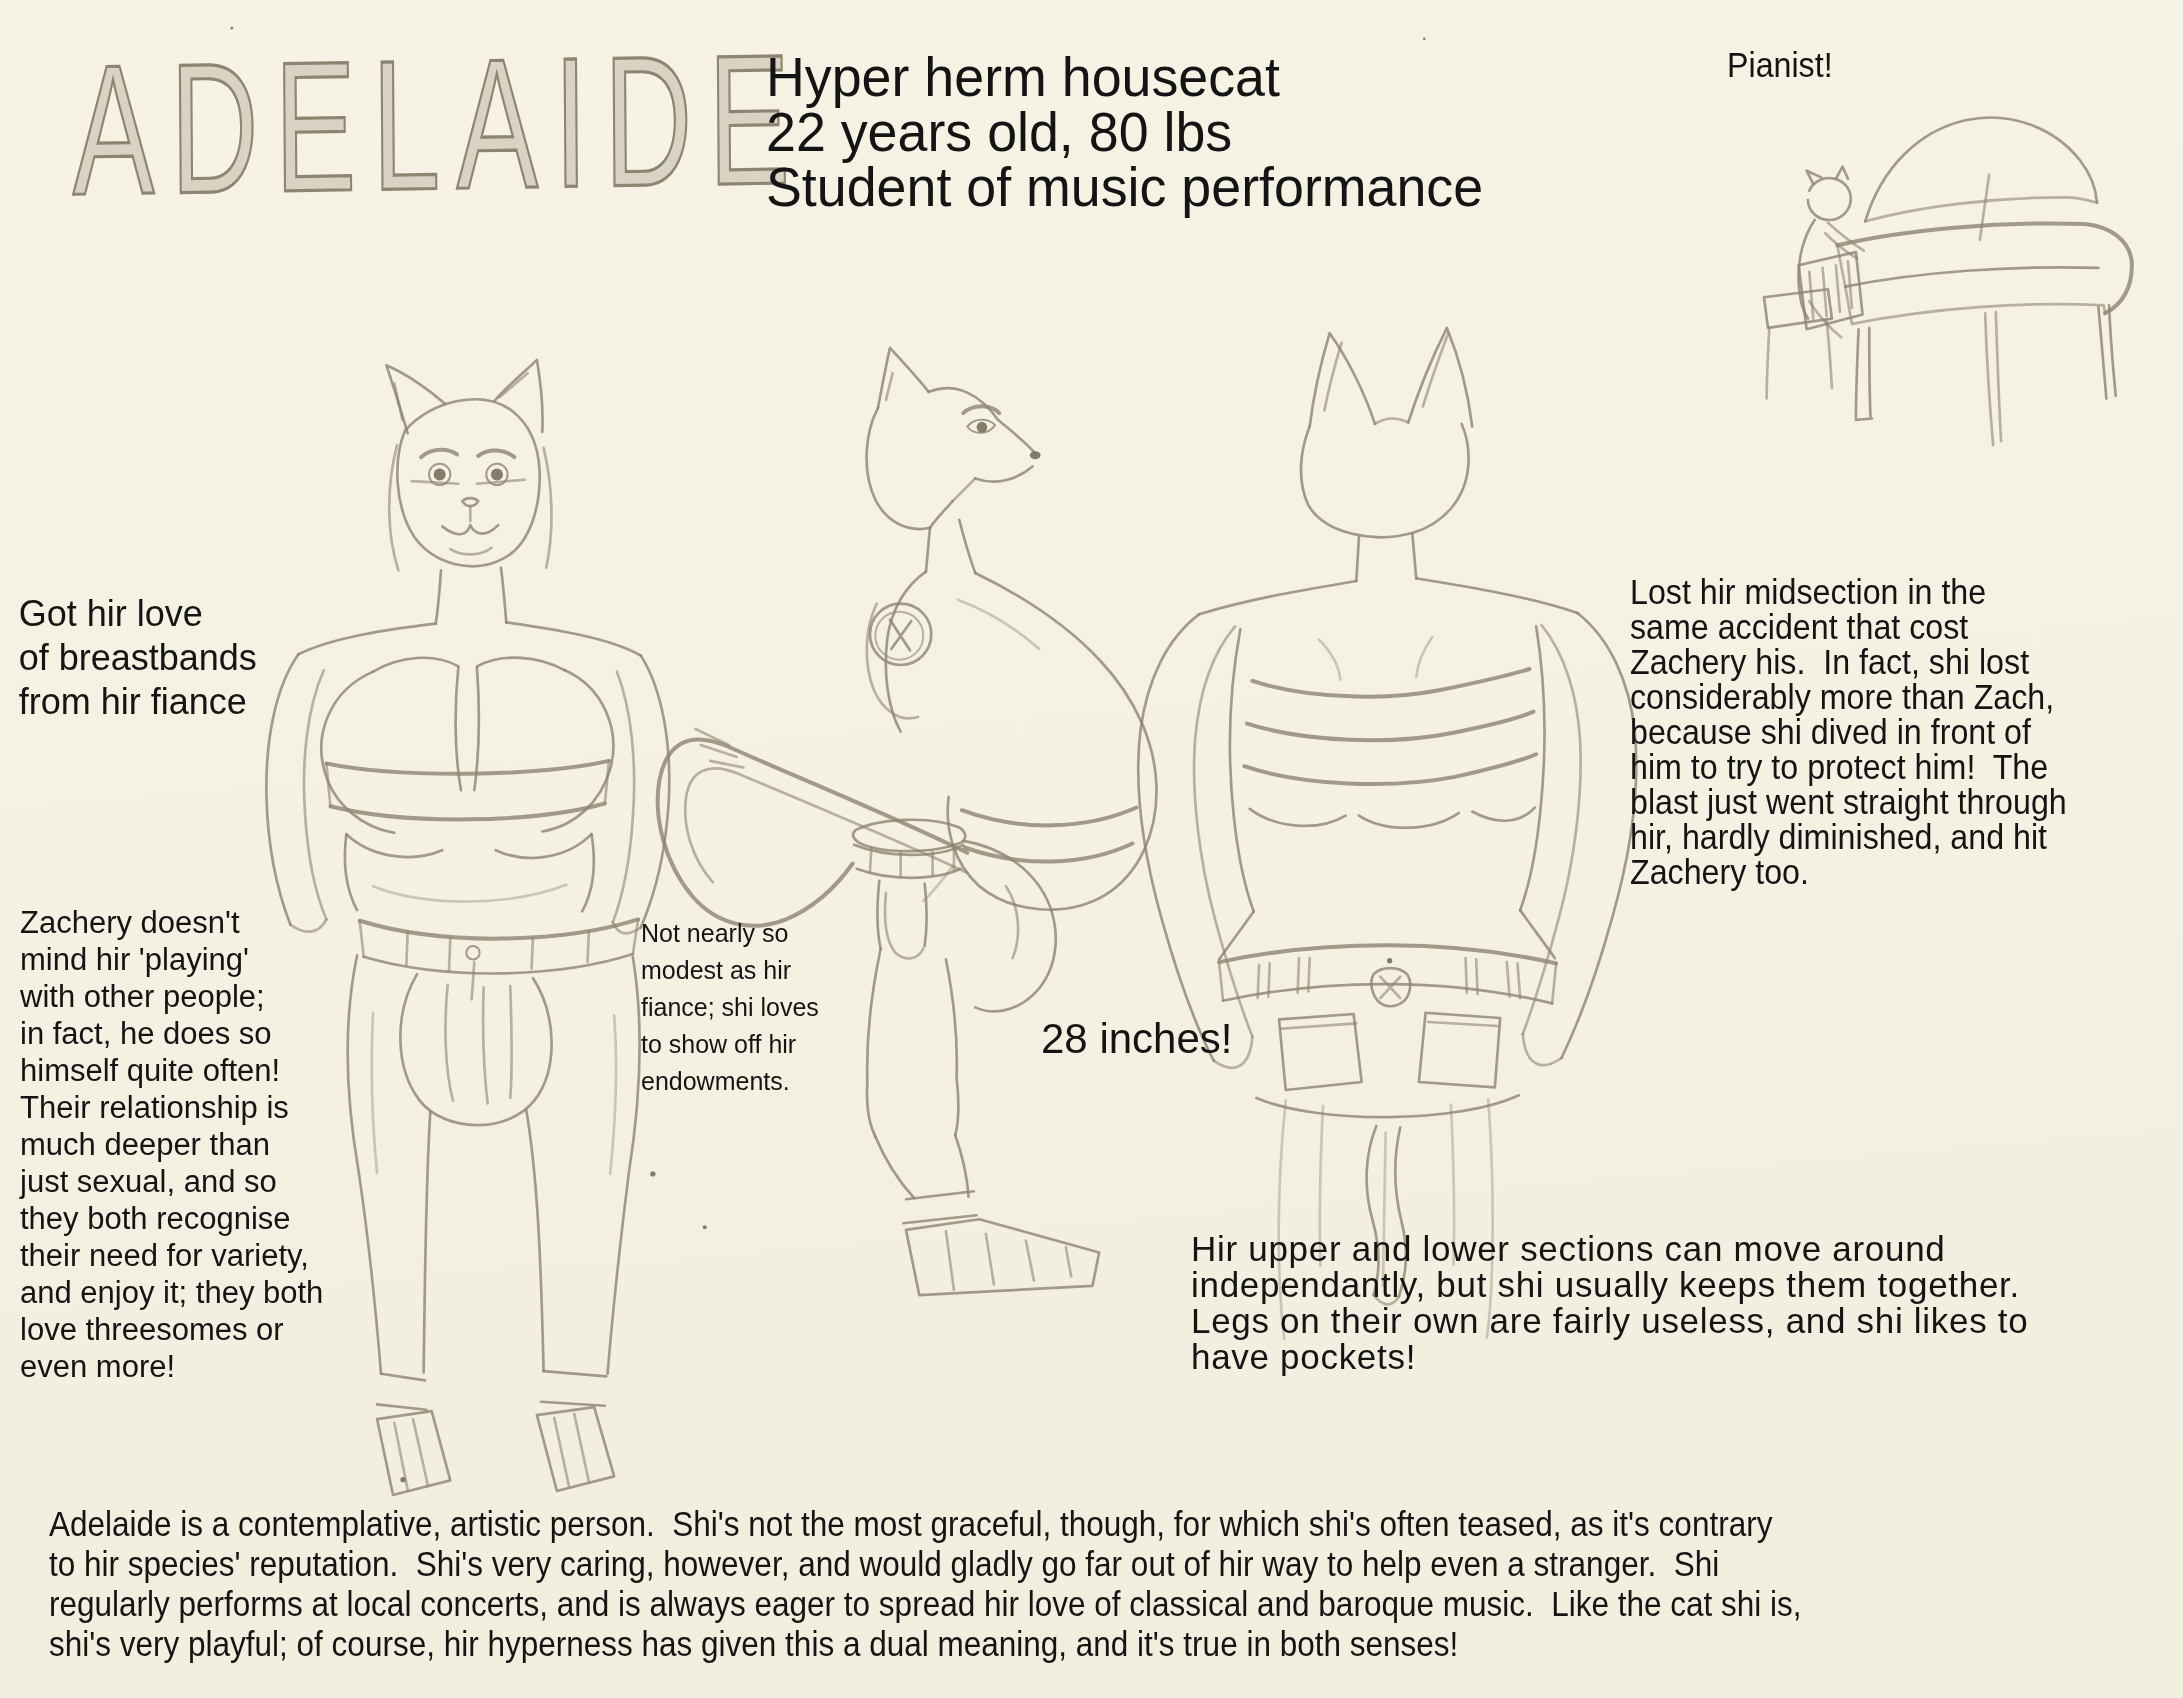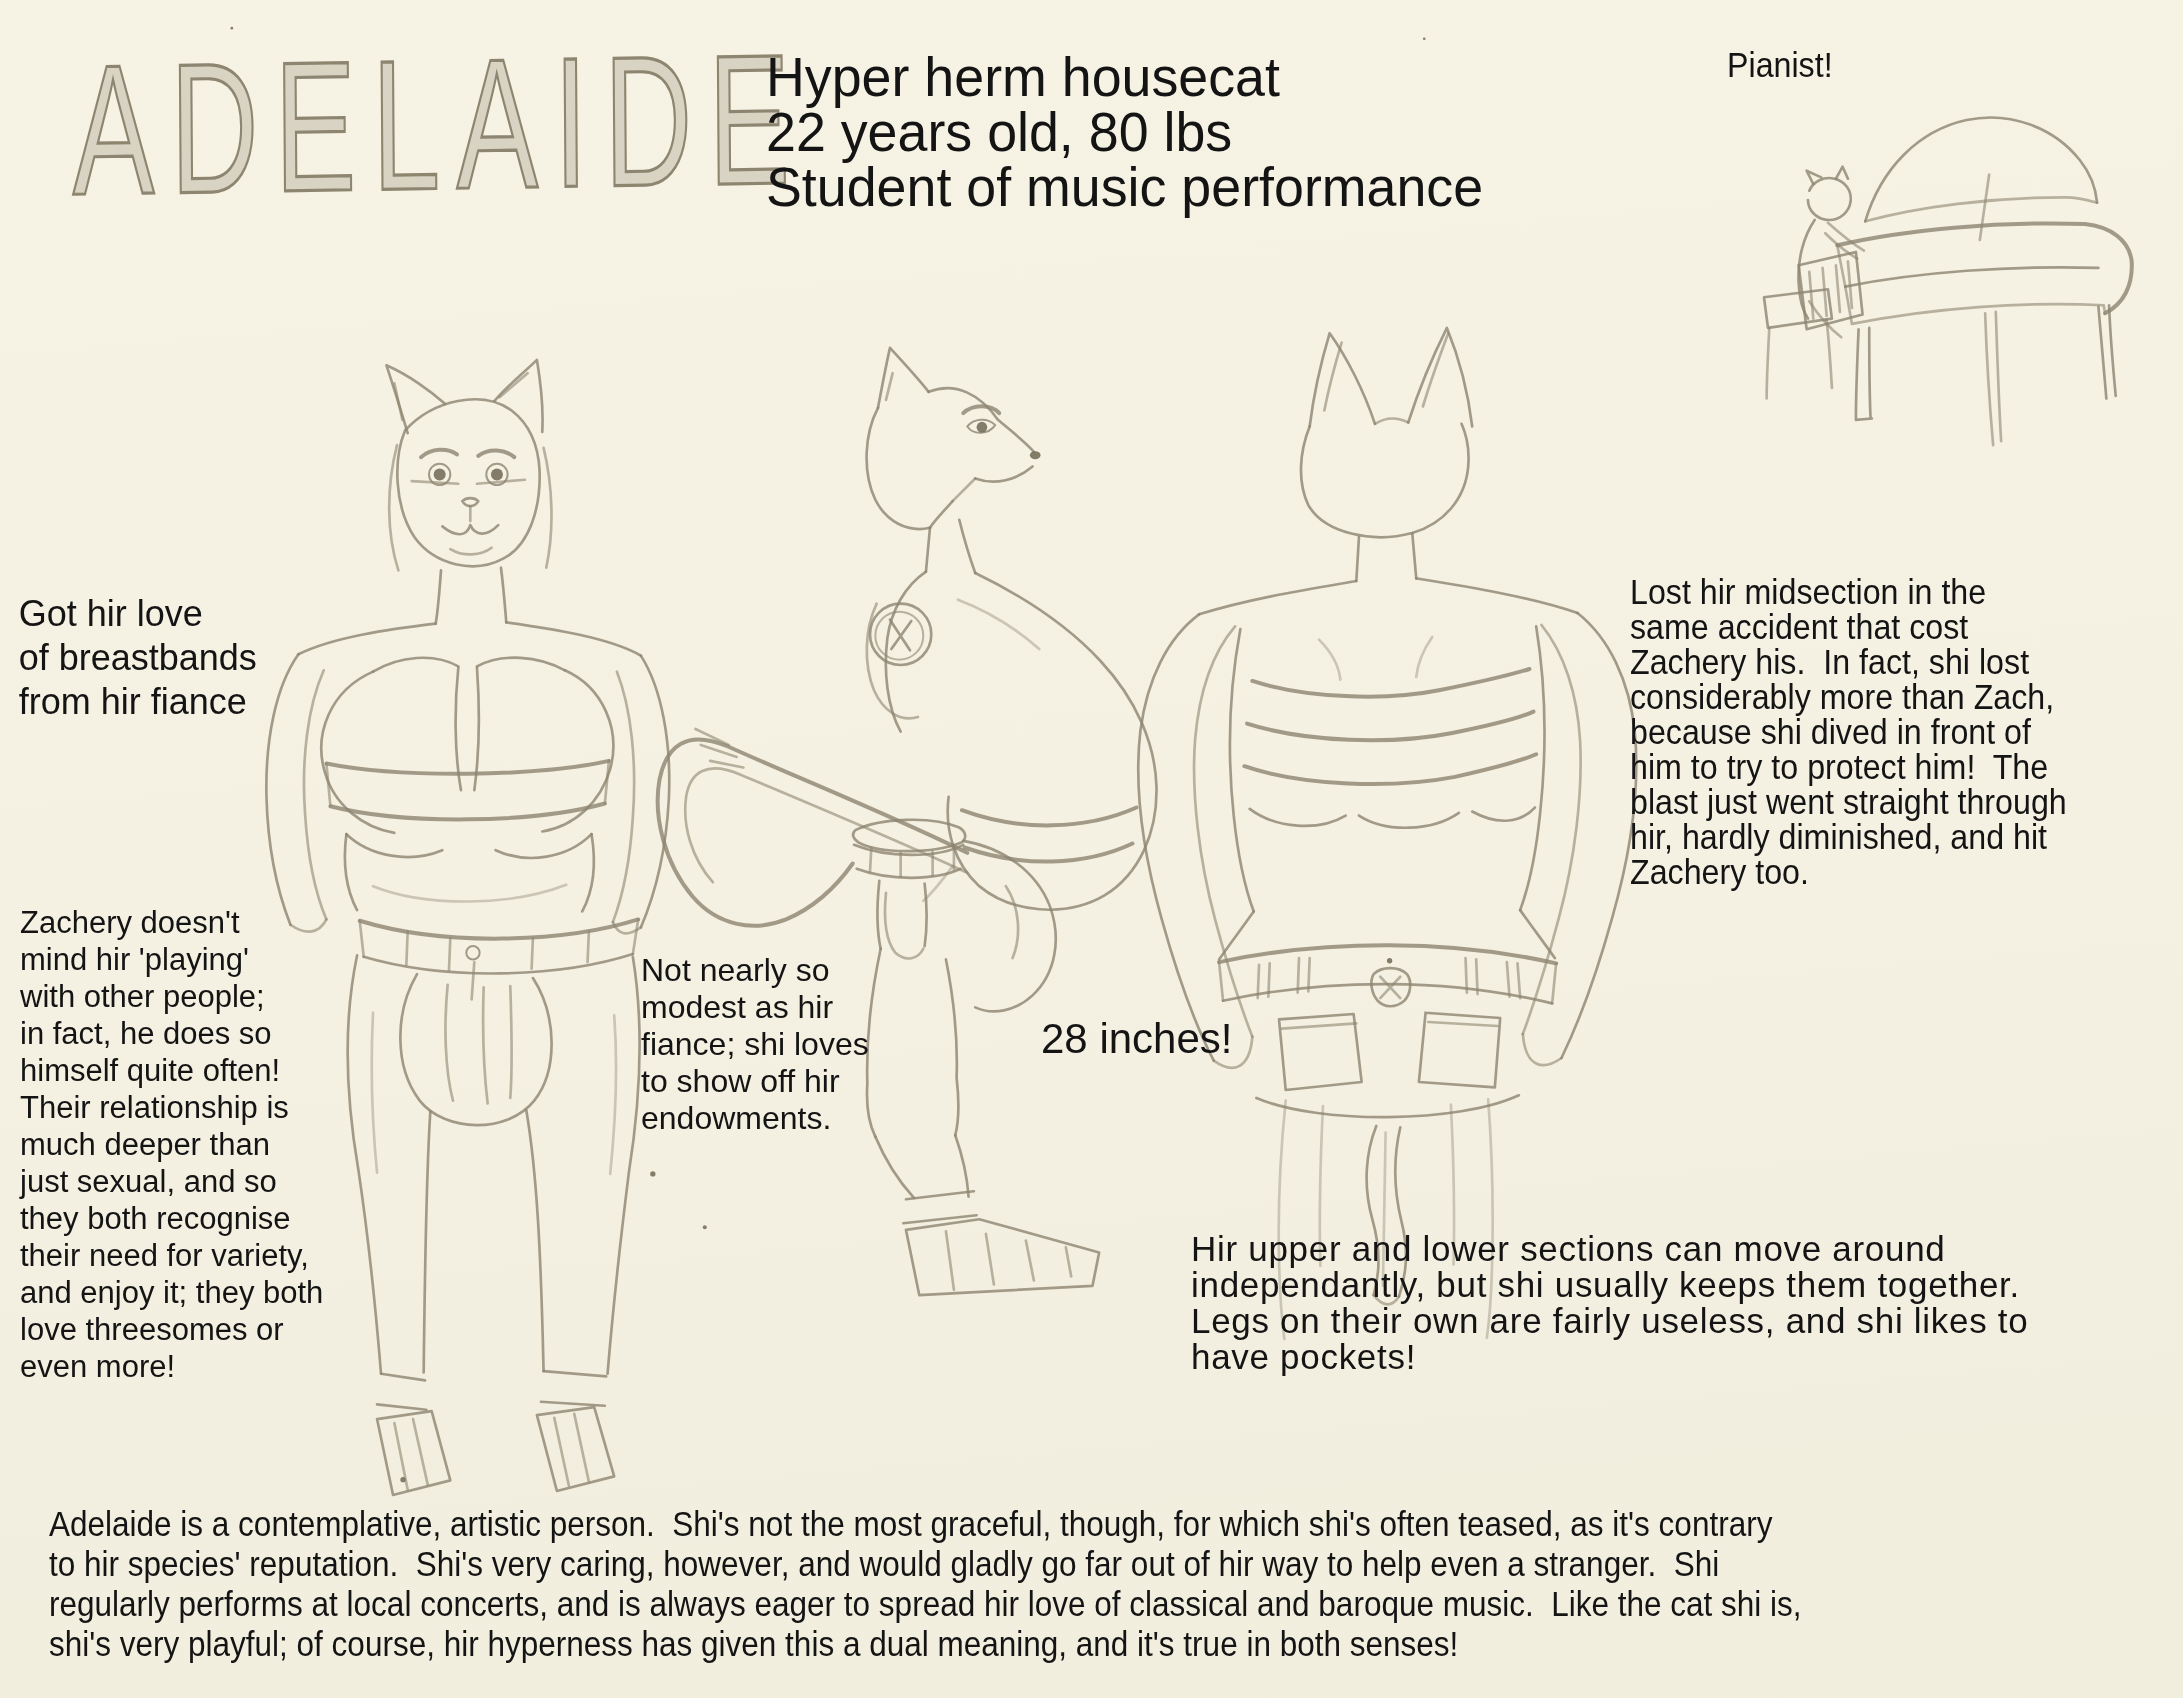--- a/index.html
+++ b/index.html
@@ -6,21 +6,21 @@
   .page{position:relative;width:2183px;height:1699px;background:linear-gradient(175deg,#f6f2e4 0%,#f4f0e2 55%,#f2eede 100%);overflow:hidden;font-family:"Liberation Sans",sans-serif;color:#141414;}
   .tx{position:absolute;white-space:pre-wrap;color:#141414;}
   .narrow{transform-origin:0 0;}
   #title{left:72px;top:37px;font-size:100px;line-height:100px;letter-spacing:13.3px;font-weight:400;
          color:rgba(141,133,112,0.28);-webkit-text-stroke:1.7px #8d8570;
          transform:scale(1.22,1.85) rotate(-0.6deg);transform-origin:0 0;}
   #header{left:766px;top:49px;font-size:56px;line-height:55px;transform:scaleX(0.96);}
   #pianist{left:1727px;top:45px;font-size:35px;transform:scaleX(0.92);}
   #note-breastbands{left:18.7px;top:592px;font-size:36px;line-height:44px;}
   #note-zachery{left:20px;top:904px;font-size:31px;line-height:37px;}
-  #note-modesty{left:641px;top:952px;font-size:32px;line-height:37px;}
+  #note-modesty{left:641px;top:915px;font-size:25px;line-height:37px;}
   #note-tail{left:1041px;top:1015px;font-size:42px;}
   #note-midsection{left:1630px;top:574px;font-size:35px;line-height:35px;transform:scaleX(0.92);}
   #note-sections{left:1191px;top:1231px;font-size:35px;line-height:36px;letter-spacing:0.7px;}
   #bio{left:49px;top:1504px;font-size:35px;line-height:40px;transform:scaleX(0.90);}
   svg.sketch{position:absolute;left:0;top:0;}
   .p{fill:none;stroke:#8d8570;stroke-width:4;stroke-linecap:round;stroke-linejoin:round;opacity:.8;}
   .w6{stroke-width:6;}
   .w3{stroke-width:3;}
   .o6{opacity:.6;}
   .o4{opacity:.4;}

